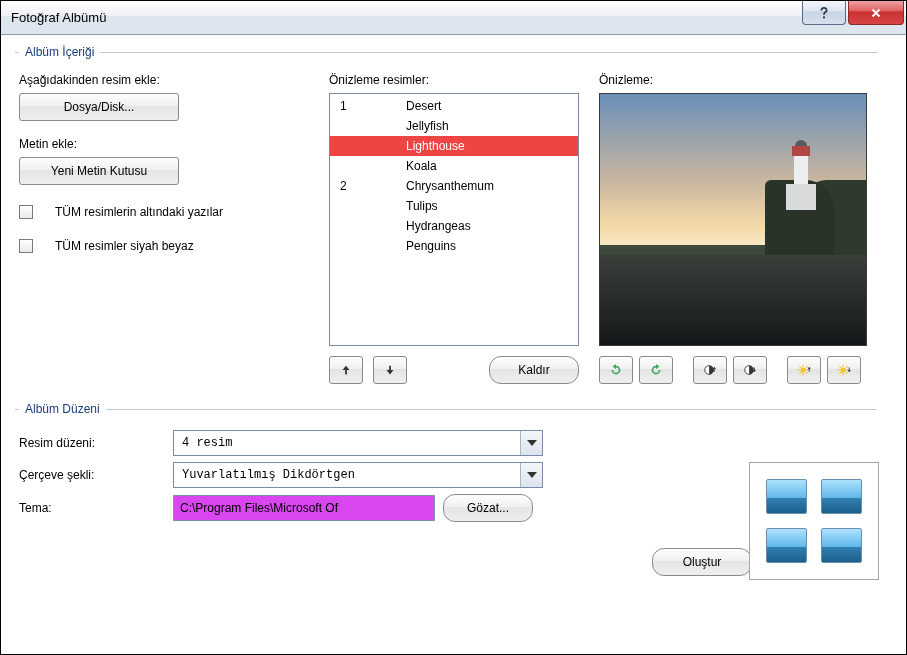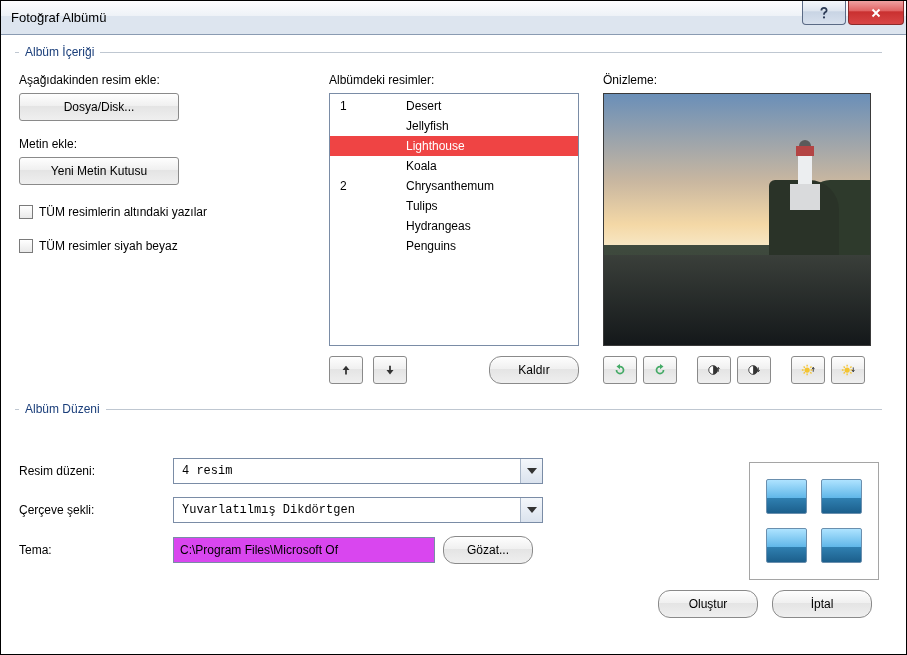--- a/index.html
+++ b/index.html
@@ -22,21 +22,21 @@
   border-radius: 0 0 4px 4px; margin-right: 2px;
   cursor: default;
 }
 .winbtn.close {
   width: 56px;
   background: linear-gradient(to bottom, #f0a1a1 0%, #e06060 45%, #c93030 46%, #d84545 100%);
   border-color: #8a2a2a;
 }
 .winbtn svg { width: 14px; height: 14px; }
 
-.dialog-body { padding: 10px 24px 14px 14px; }
+.dialog-body { padding: 10px 30px 14px 14px; }
 
 fieldset.group {
   border: none; border-top: 1px solid #bfc7d1;
   padding: 14px 4px 6px 4px; margin-bottom: 12px;
 }
 fieldset.group > legend { padding: 0 6px; color: #1a3e7a; font-size: 12px; }
 
 .content-row { display: flex; gap: 20px; }
 .col-left { width: 290px; }
 .col-mid { flex: 1; }
@@ -49,21 +49,21 @@
   background: linear-gradient(to bottom, #fefefe 0%, #f0f0f0 45%, #e4e4e4 46%, #efefef 100%);
   border: 1px solid #8a8a8a; border-radius: 3px;
   display: inline-flex; align-items: center; justify-content: center;
   padding: 0 14px; cursor: default;
 }
 .btn.small { min-width: 90px; border-radius: 12px; }
 .btn.tool { min-width: 34px; width: 34px; height: 28px; padding: 0; }
 
 .section { margin-bottom: 16px; }
 
-.checkbox-row { display: flex; align-items: center; gap: 6px; margin-top: 20px; }
+.checkbox-row { display: flex; align-items: center; gap: 22px; margin-top: 20px; }
 .checkbox {
   width: 14px; height: 14px; border: 1px solid #7a7a7a;
   background: linear-gradient(to bottom, #fff, #e9e9e9);
 }
 
 .listbox {
   border: 1px solid #7a8ca6; background: #fff;
   height: 253px; width: 250px;
   padding: 2px 0;
   overflow: hidden;
@@ -85,21 +85,21 @@
 .hill-right { position:absolute; right:0; bottom:75px; width:60px; height:90px; background:#2e3a2c; border-radius: 20px 0 0 0; }
 .rocks { position:absolute; left:0; right:0; bottom:0; height:90px; background: linear-gradient(to bottom, #3a3f3a, #14181a); }
 .lh-base { position:absolute; left:186px; bottom:135px; width:30px; height:26px; background:#d9dadc; }
 .lh-tower { position:absolute; left:194px; bottom:161px; width:14px; height:28px; background:#eceef0; }
 .lh-top { position:absolute; left:192px; bottom:189px; width:18px; height:10px; background:#b34444; }
 .lh-cap { position:absolute; left:195px; bottom:199px; width:12px; height:6px; background:#5a5a5a; border-radius: 6px 6px 0 0; }
 
 .right-tools { display:flex; gap:6px; margin-top:10px; width:268px; flex-wrap:nowrap; align-items:center; }
 .tgap { width:8px; }
 
-.layout-grid { display:grid; grid-template-columns: 140px 370px; gap: 13px 14px; align-items:center;margin-top:28px; }
+.layout-grid { display:grid; grid-template-columns: 140px 370px; gap: 6px 14px; align-items:center; }
 .combo {
   height: 26px; border: 1px solid #7a8ca6; background: #fff;
   display:flex; align-items:center; position:relative;
 }
 .combo .val { flex:1; padding: 0 8px; font-family: Liberation Mono, monospace; }
 .combo .arrow {
   width: 22px; height: 100%; border-left: 1px solid #a9b6c8;
   background: linear-gradient(to bottom,#f4f7fb,#dbe3ee);
   display:flex; align-items:center; justify-content:center;
 }
@@ -165,21 +165,21 @@
             <span>TÜM resimlerin altındaki yazılar</span>
           </div>
           <div class="checkbox-row">
             <div class="checkbox"></div>
             <span>TÜM resimler siyah beyaz</span>
           </div>
         </div>
       </div>
 
       <div class="col-mid">
-        <span class="label">Albümdeki resimler:</span>
+        <span class="label">Önizleme resimler:</span>
         <div class="listbox" id="listbox">
             <div class="listrow">
               <span class="num">1</span>
               <span class="name">Desert</span>
             </div>
             <div class="listrow">
               <span class="num"></span>
               <span class="name">Jellyfish</span>
             </div>
             <div class="listrow sel">

